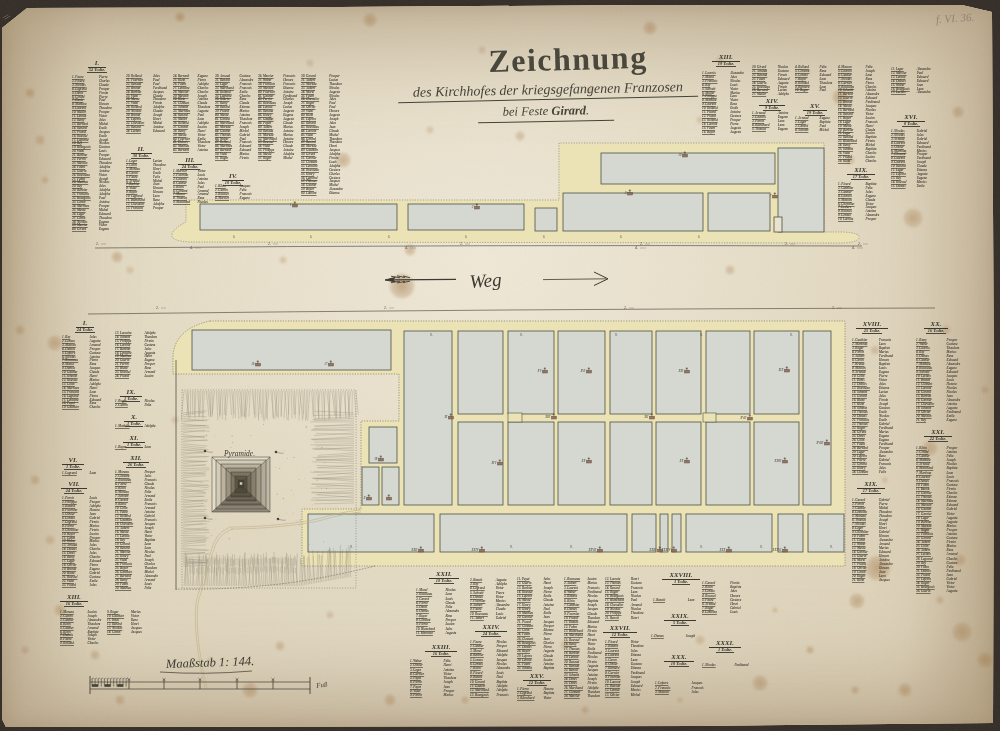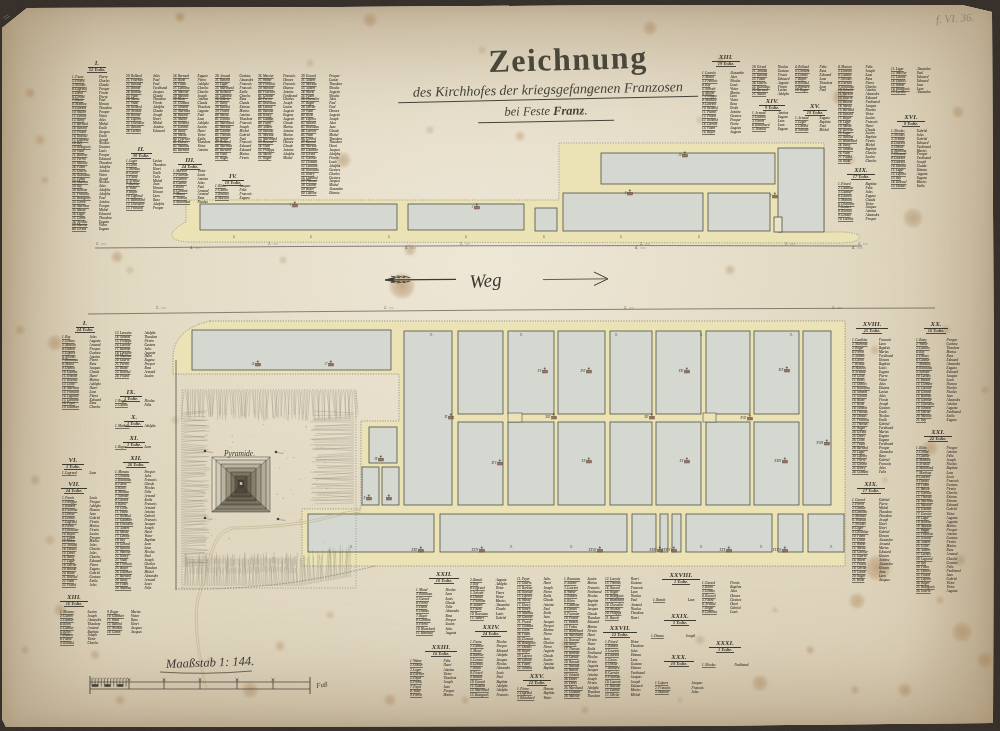--- a/index.html
+++ b/index.html
@@ -89,21 +89,21 @@
 <div class="fx" style="left:772px;top:607px;width:6px;height:6px;background:radial-gradient(circle, rgba(158,112,62,0.30) 0%, rgba(158,112,62,0.16) 55%, rgba(158,112,62,0) 78%)"></div>
 <div class="fx" style="left:882px;top:477px;width:6px;height:6px;background:radial-gradient(circle, rgba(158,112,62,0.30) 0%, rgba(158,112,62,0.16) 55%, rgba(158,112,62,0) 78%)"></div>
 <div class="fx" style="left:981px;top:386px;width:8px;height:8px;background:radial-gradient(circle, rgba(158,112,62,0.34) 0%, rgba(158,112,62,0.19) 55%, rgba(158,112,62,0) 78%)"></div>
 <div class="fx" style="left:21px;top:646px;width:8px;height:8px;background:radial-gradient(circle, rgba(158,112,62,0.34) 0%, rgba(158,112,62,0.19) 55%, rgba(158,112,62,0) 78%)"></div>
 <div class="fx" style="left:207px;top:657px;width:6px;height:6px;background:radial-gradient(circle, rgba(158,112,62,0.27) 0%, rgba(158,112,62,0.15) 55%, rgba(158,112,62,0) 78%)"></div>
 
 <div style="position:absolute;left:466px;top:41px;width:204px;text-align:center;font-size:32px;font-weight:bold;color:#474439;letter-spacing:1.5px;text-shadow:0.5px 0.5px 0 rgba(233,226,208,0.5);transform:rotate(-1.5deg)">Zeichnung</div>
 
 <div style="position:absolute;left:398px;top:82px;width:300px;text-align:center;font-size:14px;font-style:italic;color:#424036;border-bottom:0.9px solid #424036;padding-bottom:1px;transform:rotate(-1.2deg)">des Kirchhofes der kriegsgefangenen Franzosen</div>
 
-<div style="position:absolute;left:478px;top:104px;width:136px;text-align:center;font-size:12.5px;font-style:italic;color:#424036;border-bottom:0.9px solid #424036;padding-bottom:2px;transform:rotate(-1deg)">bei Feste <b>Franz</b>.</div>
+<div style="position:absolute;left:478px;top:104px;width:136px;text-align:center;font-size:12.5px;font-style:italic;color:#424036;border-bottom:0.9px solid #424036;padding-bottom:2px;transform:rotate(-1deg)">bei Feste <b>Girard</b>.</div>
 
 <div style="position:absolute;left:936px;top:12px;font-size:11px;font-style:italic;color:#8d8472;transform:rotate(-4deg)">f. VI. 36.</div>
 
 <div style="position:absolute;left:4px;top:12px;font-size:9px;color:#8d8472;transform:rotate(40deg)">//</div>
 <svg width="1000" height="731" viewBox="0 0 1000 731" style="position:absolute;left:0;top:0">
 <filter id="grain">
         <feTurbulence type="fractalNoise" baseFrequency="0.55" numOctaves="2" seed="7"></feTurbulence>
         <feColorMatrix type="saturate" values="0"></feColorMatrix>
       </filter>
 <rect x="2" y="5" width="992" height="722" filter="url(#grain)" opacity="0.045"></rect>

